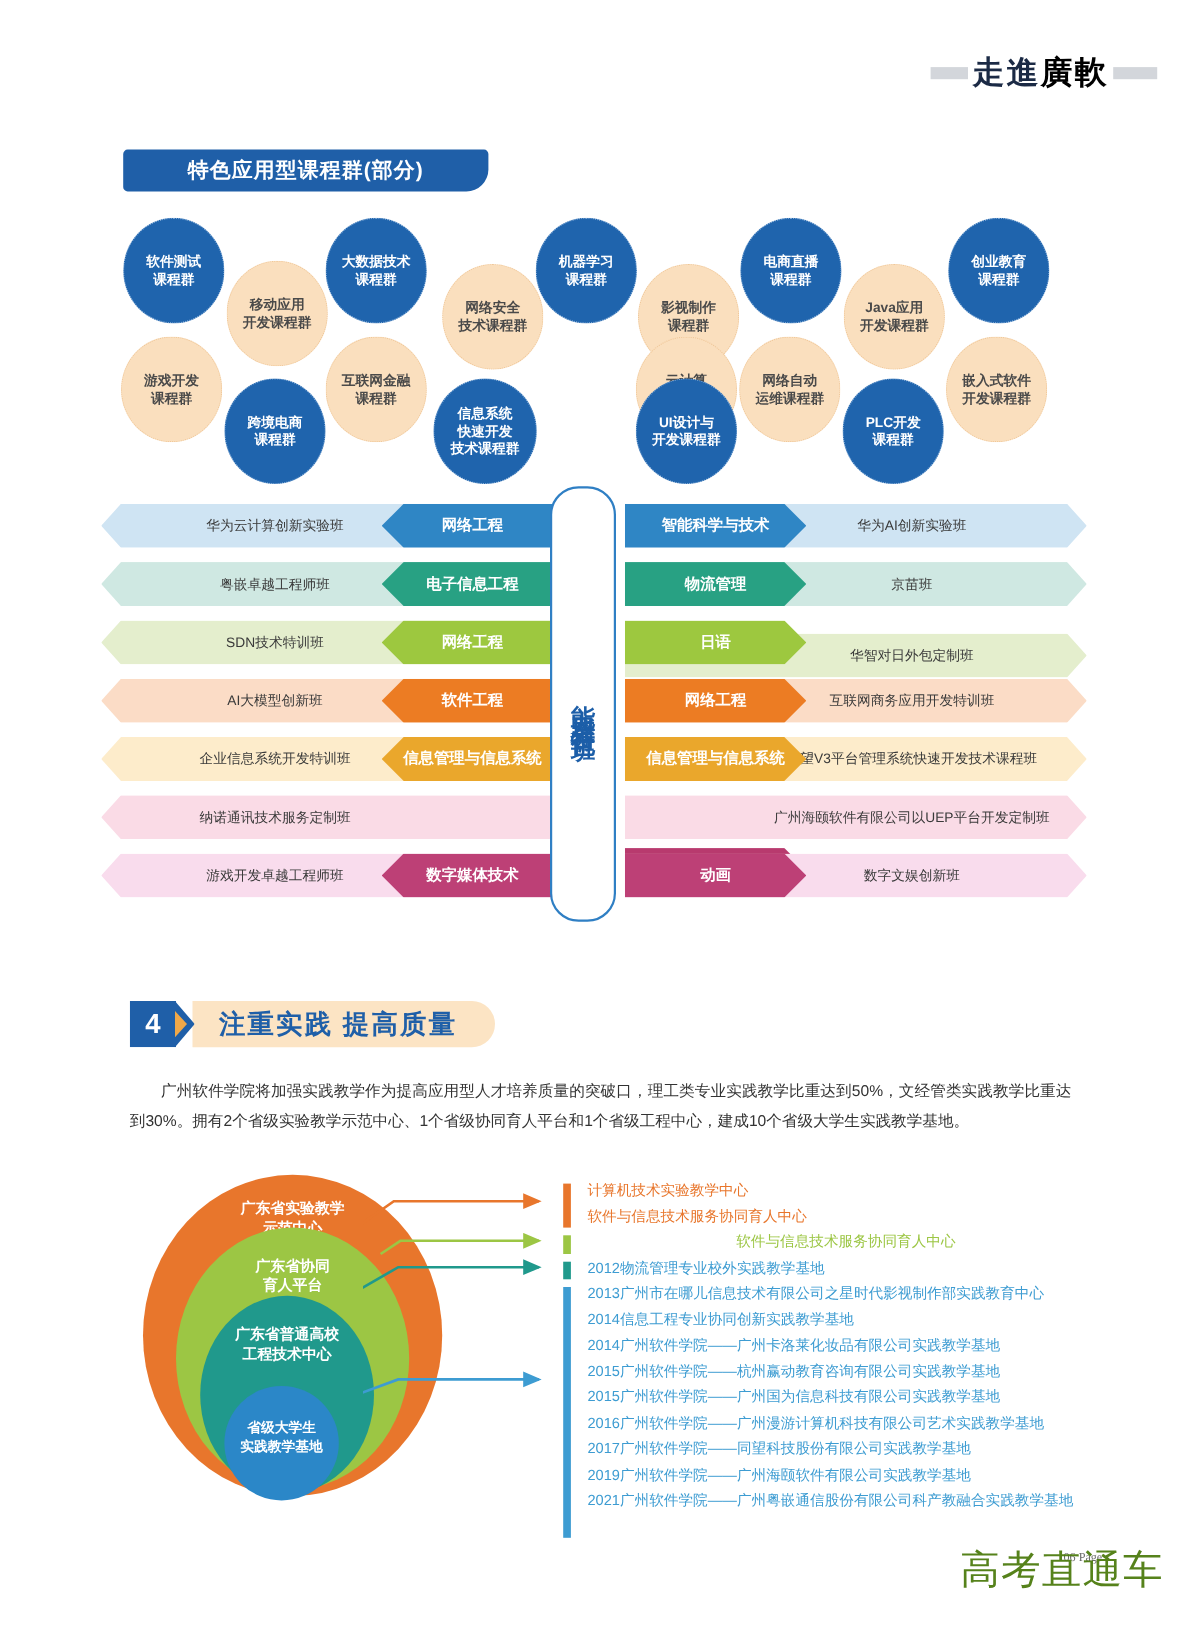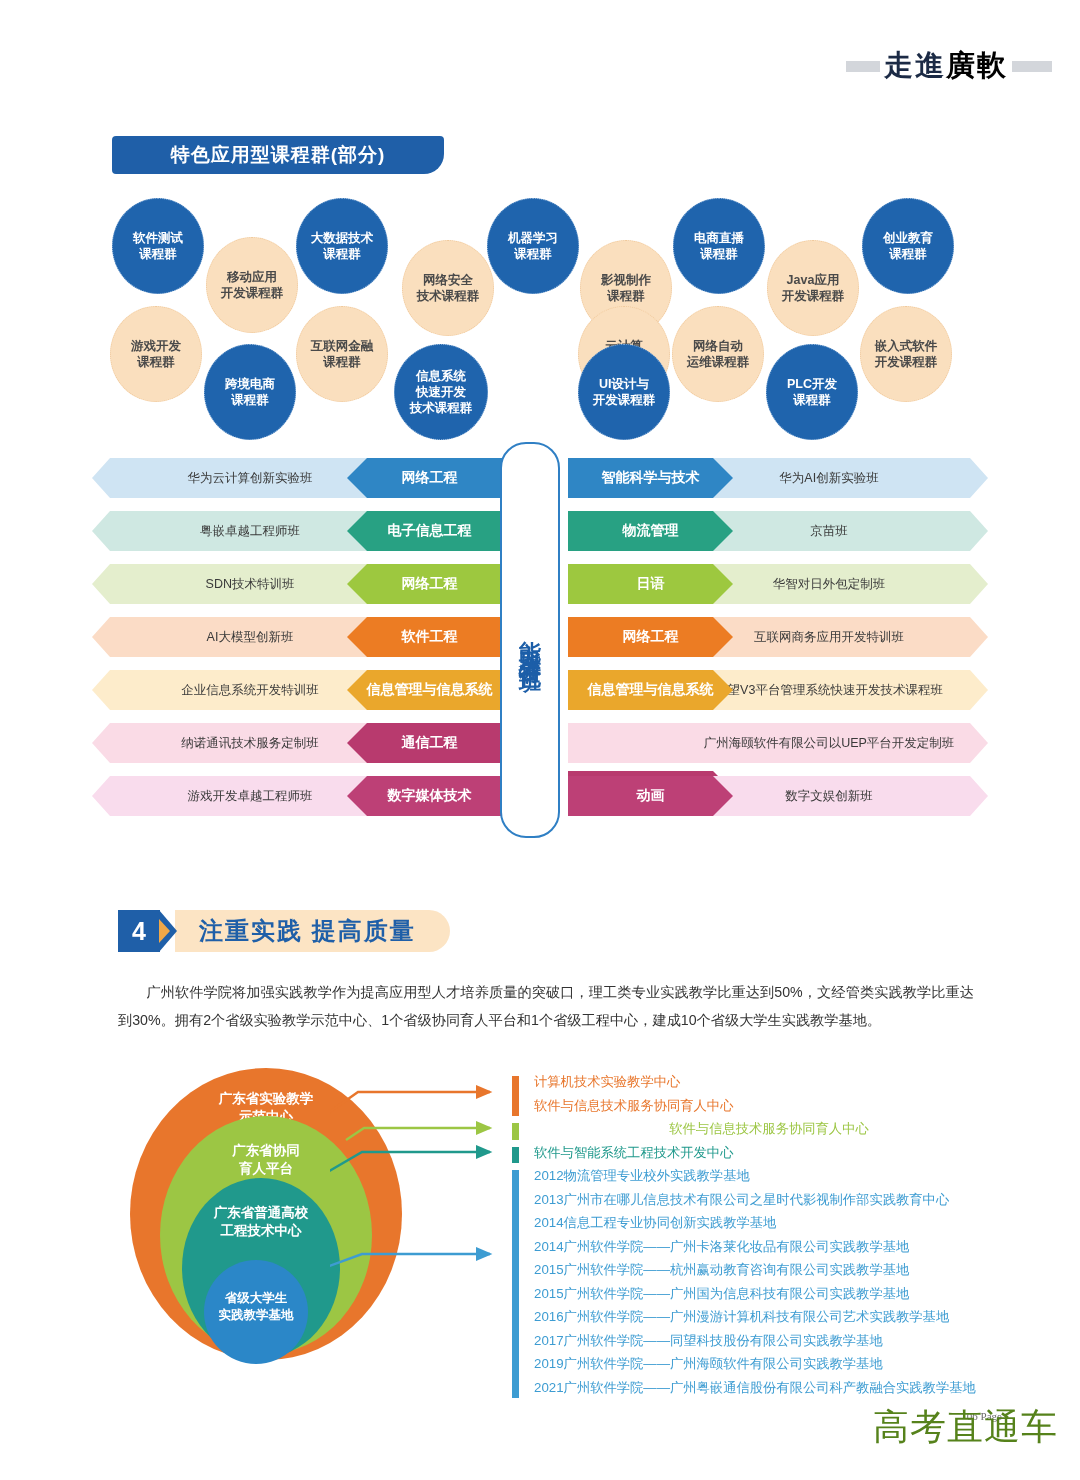--- a/index.html
+++ b/index.html
@@ -214,21 +214,21 @@
         <div class="band band-r" style="background: rgb(207, 232, 226);">
           <div class="lbl">京苗班</div>
         </div>
         <div class="maj maj-l" style="background: rgb(40, 161, 131); color: rgb(255, 255, 255);">电子信息工程</div>
         <div class="maj maj-r" style="background: rgb(40, 161, 131); color: rgb(255, 255, 255);">物流管理</div>
       </div>
       <div class="row" style="top: 106px;">
         <div class="band band-l" style="background: rgb(228, 238, 205);">
           <div class="lbl">SDN技术特训班</div>
         </div>
-        <div class="band band-r" style="background: rgb(228, 238, 205);">
+        <div class="band band-r" style="background: rgb(228, 238, 205); margin-top: 12px;">
           <div class="lbl">华智对日外包定制班</div>
         </div>
         <div class="maj maj-l" style="background: rgb(157, 200, 63); color: rgb(255, 255, 255);">网络工程</div>
         <div class="maj maj-r" style="background: rgb(157, 200, 63); color: rgb(255, 255, 255);">日语</div>
       </div>
       <div class="row" style="top: 159px;">
         <div class="band band-l" style="background: rgb(251, 220, 198);">
           <div class="lbl">AI大模型创新班</div>
         </div>
         <div class="band band-r" style="background: rgb(251, 220, 198);">
@@ -247,21 +247,20 @@
         <div class="maj maj-l" style="background: rgb(234, 167, 44); color: rgb(255, 255, 255);">信息管理与信息系统</div>
         <div class="maj maj-r" style="background: rgb(234, 167, 44); color: rgb(255, 255, 255);">信息管理与信息系统</div>
       </div>
       <div class="row" style="top: 265px;">
         <div class="band band-l" style="background: rgb(250, 219, 230);">
           <div class="lbl">纳诺通讯技术服务定制班</div>
         </div>
         <div class="band band-r" style="background: rgb(250, 219, 230);">
           <div class="lbl">广州海颐软件有限公司以UEP平台开发定制班</div>
         </div>
-        <div class="maj maj-l" style="background: rgb(184, 58, 110); color: rgb(255, 255, 255);">通信工程</div>
         <div class="maj maj-r" style="background: rgb(184, 58, 110); color: rgb(255, 255, 255); margin-top: 48px;">物联网工程</div>
       </div>
       <div class="row" style="top: 318px;">
         <div class="band band-l" style="background: rgb(249, 220, 237);">
           <div class="lbl">游戏开发卓越工程师班</div>
         </div>
         <div class="band band-r" style="background: rgb(249, 220, 237);">
           <div class="lbl">数字文娱创新班</div>
         </div>
         <div class="maj maj-l" style="background: rgb(189, 64, 118); color: rgb(255, 255, 255);">数字媒体技术</div>
@@ -321,21 +320,20 @@
   <div class="bars" id="bars">
       <div class="bar" style="background: rgb(232, 118, 44); top: 3px; height: 40px;"></div>
       <div class="bar" style="background: rgb(156, 198, 68); top: 50px; height: 16.5px;"></div>
       <div class="bar" style="background: rgb(32, 153, 140); top: 73.5px; height: 16.5px;"></div>
       <div class="bar" style="background: rgb(61, 156, 210); top: 97px; height: 228px;"></div>
     </div>
   <div class="vlist" id="vlist">
       <div class="vitem" style="color: rgb(232, 118, 44);">计算机技术实验教学中心</div>
       <div class="vitem" style="color: rgb(232, 118, 44);">软件与信息技术服务协同育人中心</div>
       <div class="vitem" style="color: rgb(156, 198, 68); text-align: center;">软件与信息技术服务协同育人中心</div>
-      <div class="vitem" style="color: rgb(32, 153, 140);">软件与智能系统工程技术开发中心</div>
       <div class="vitem" style="color: rgb(61, 156, 210);">2012物流管理专业校外实践教学基地</div>
       <div class="vitem" style="color: rgb(61, 156, 210);">2013广州市在哪儿信息技术有限公司之星时代影视制作部实践教育中心</div>
       <div class="vitem" style="color: rgb(61, 156, 210);">2014信息工程专业协同创新实践教学基地</div>
       <div class="vitem" style="color: rgb(61, 156, 210);">2014广州软件学院——广州卡洛莱化妆品有限公司实践教学基地</div>
       <div class="vitem" style="color: rgb(61, 156, 210);">2015广州软件学院——杭州赢动教育咨询有限公司实践教学基地</div>
       <div class="vitem" style="color: rgb(61, 156, 210);">2015广州软件学院——广州国为信息科技有限公司实践教学基地</div>
       <div class="vitem" style="color: rgb(61, 156, 210);">2016广州软件学院——广州漫游计算机科技有限公司艺术实践教学基地</div>
       <div class="vitem" style="color: rgb(61, 156, 210);">2017广州软件学院——同望科技股份有限公司实践教学基地</div>
       <div class="vitem" style="color: rgb(61, 156, 210);">2019广州软件学院——广州海颐软件有限公司实践教学基地</div>
       <div class="vitem" style="color: rgb(61, 156, 210);">2021广州软件学院——广州粤嵌通信股份有限公司科产教融合实践教学基地</div>

